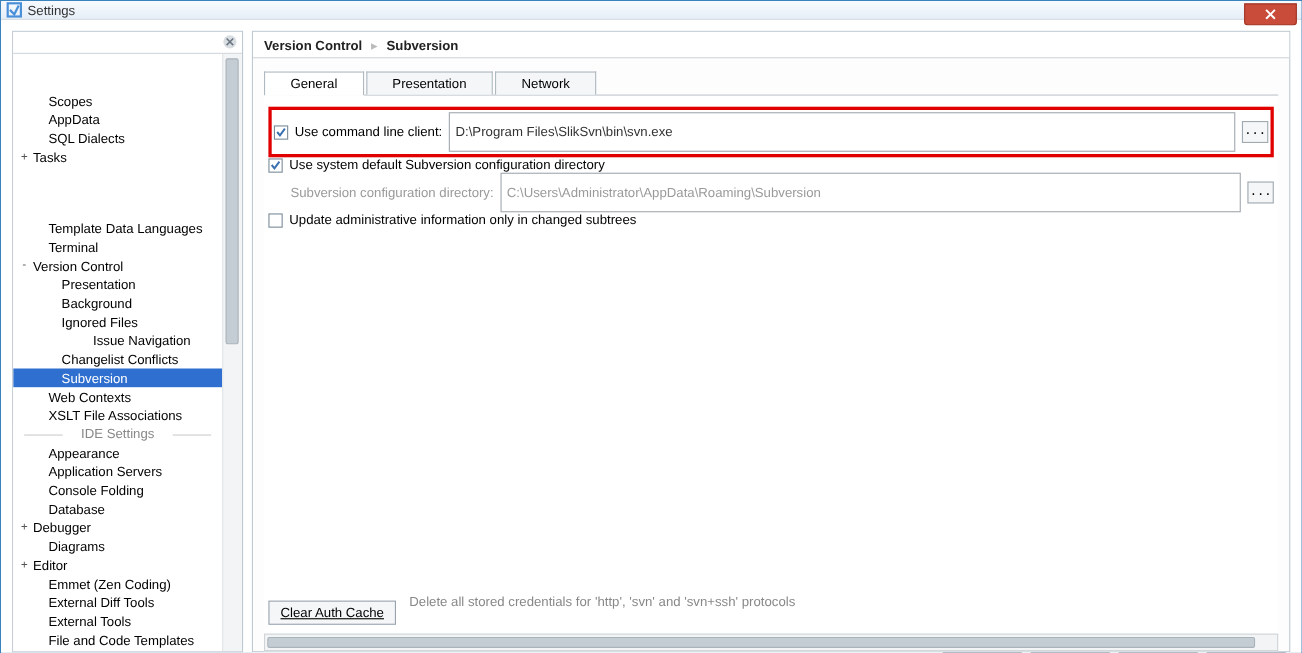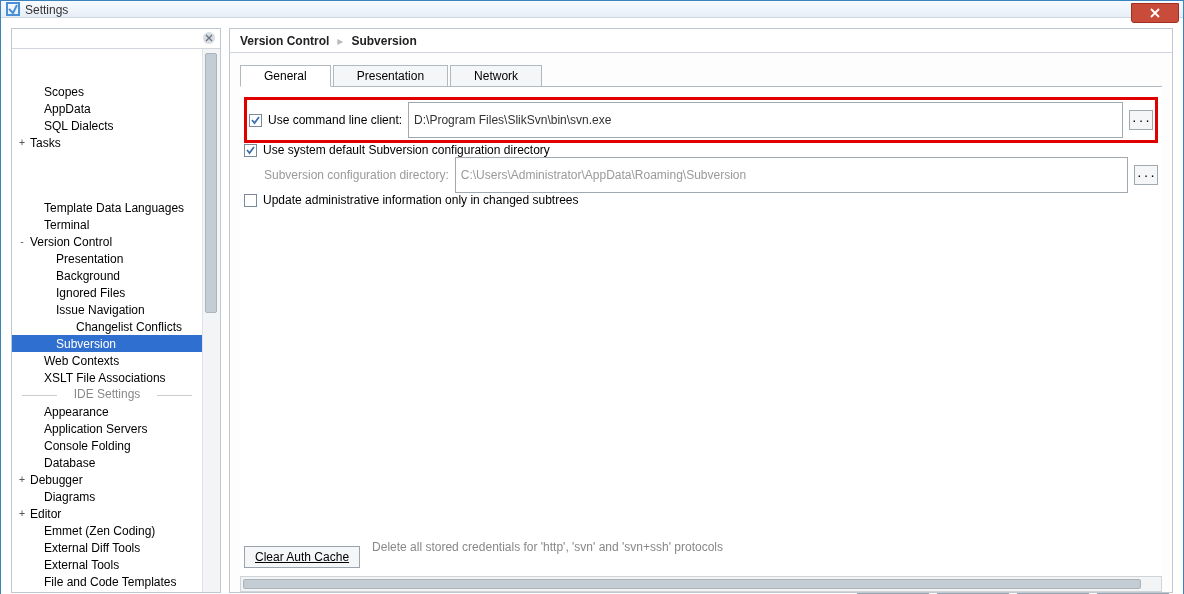--- a/index.html
+++ b/index.html
@@ -139,25 +139,25 @@
               <span class="label">Presentation</span>
             </div>
             <div class="tree-item" style="padding-left: 30px;">
               <span class="expander"></span>
               <span class="label">Background</span>
             </div>
             <div class="tree-item" style="padding-left: 30px;">
               <span class="expander"></span>
               <span class="label">Ignored Files</span>
             </div>
-            <div class="tree-item" style="padding-left: 30px;">
+            <div class="tree-item" style="padding-left: 30px; justify-content: center;">
               <span class="expander"></span>
               <span class="label">Issue Navigation</span>
             </div>
-            <div class="tree-item" style="padding-left: 30px; justify-content: center;">
+            <div class="tree-item" style="padding-left: 30px;">
               <span class="expander"></span>
               <span class="label">Changelist Conflicts</span>
             </div>
             <div class="tree-item selected" style="padding-left: 30px;">
               <span class="expander"></span>
               <span class="label">Subversion</span>
             </div>
             <div class="tree-item" style="padding-left: 18px;">
               <span class="expander"></span>
               <span class="label">Web Contexts</span>

